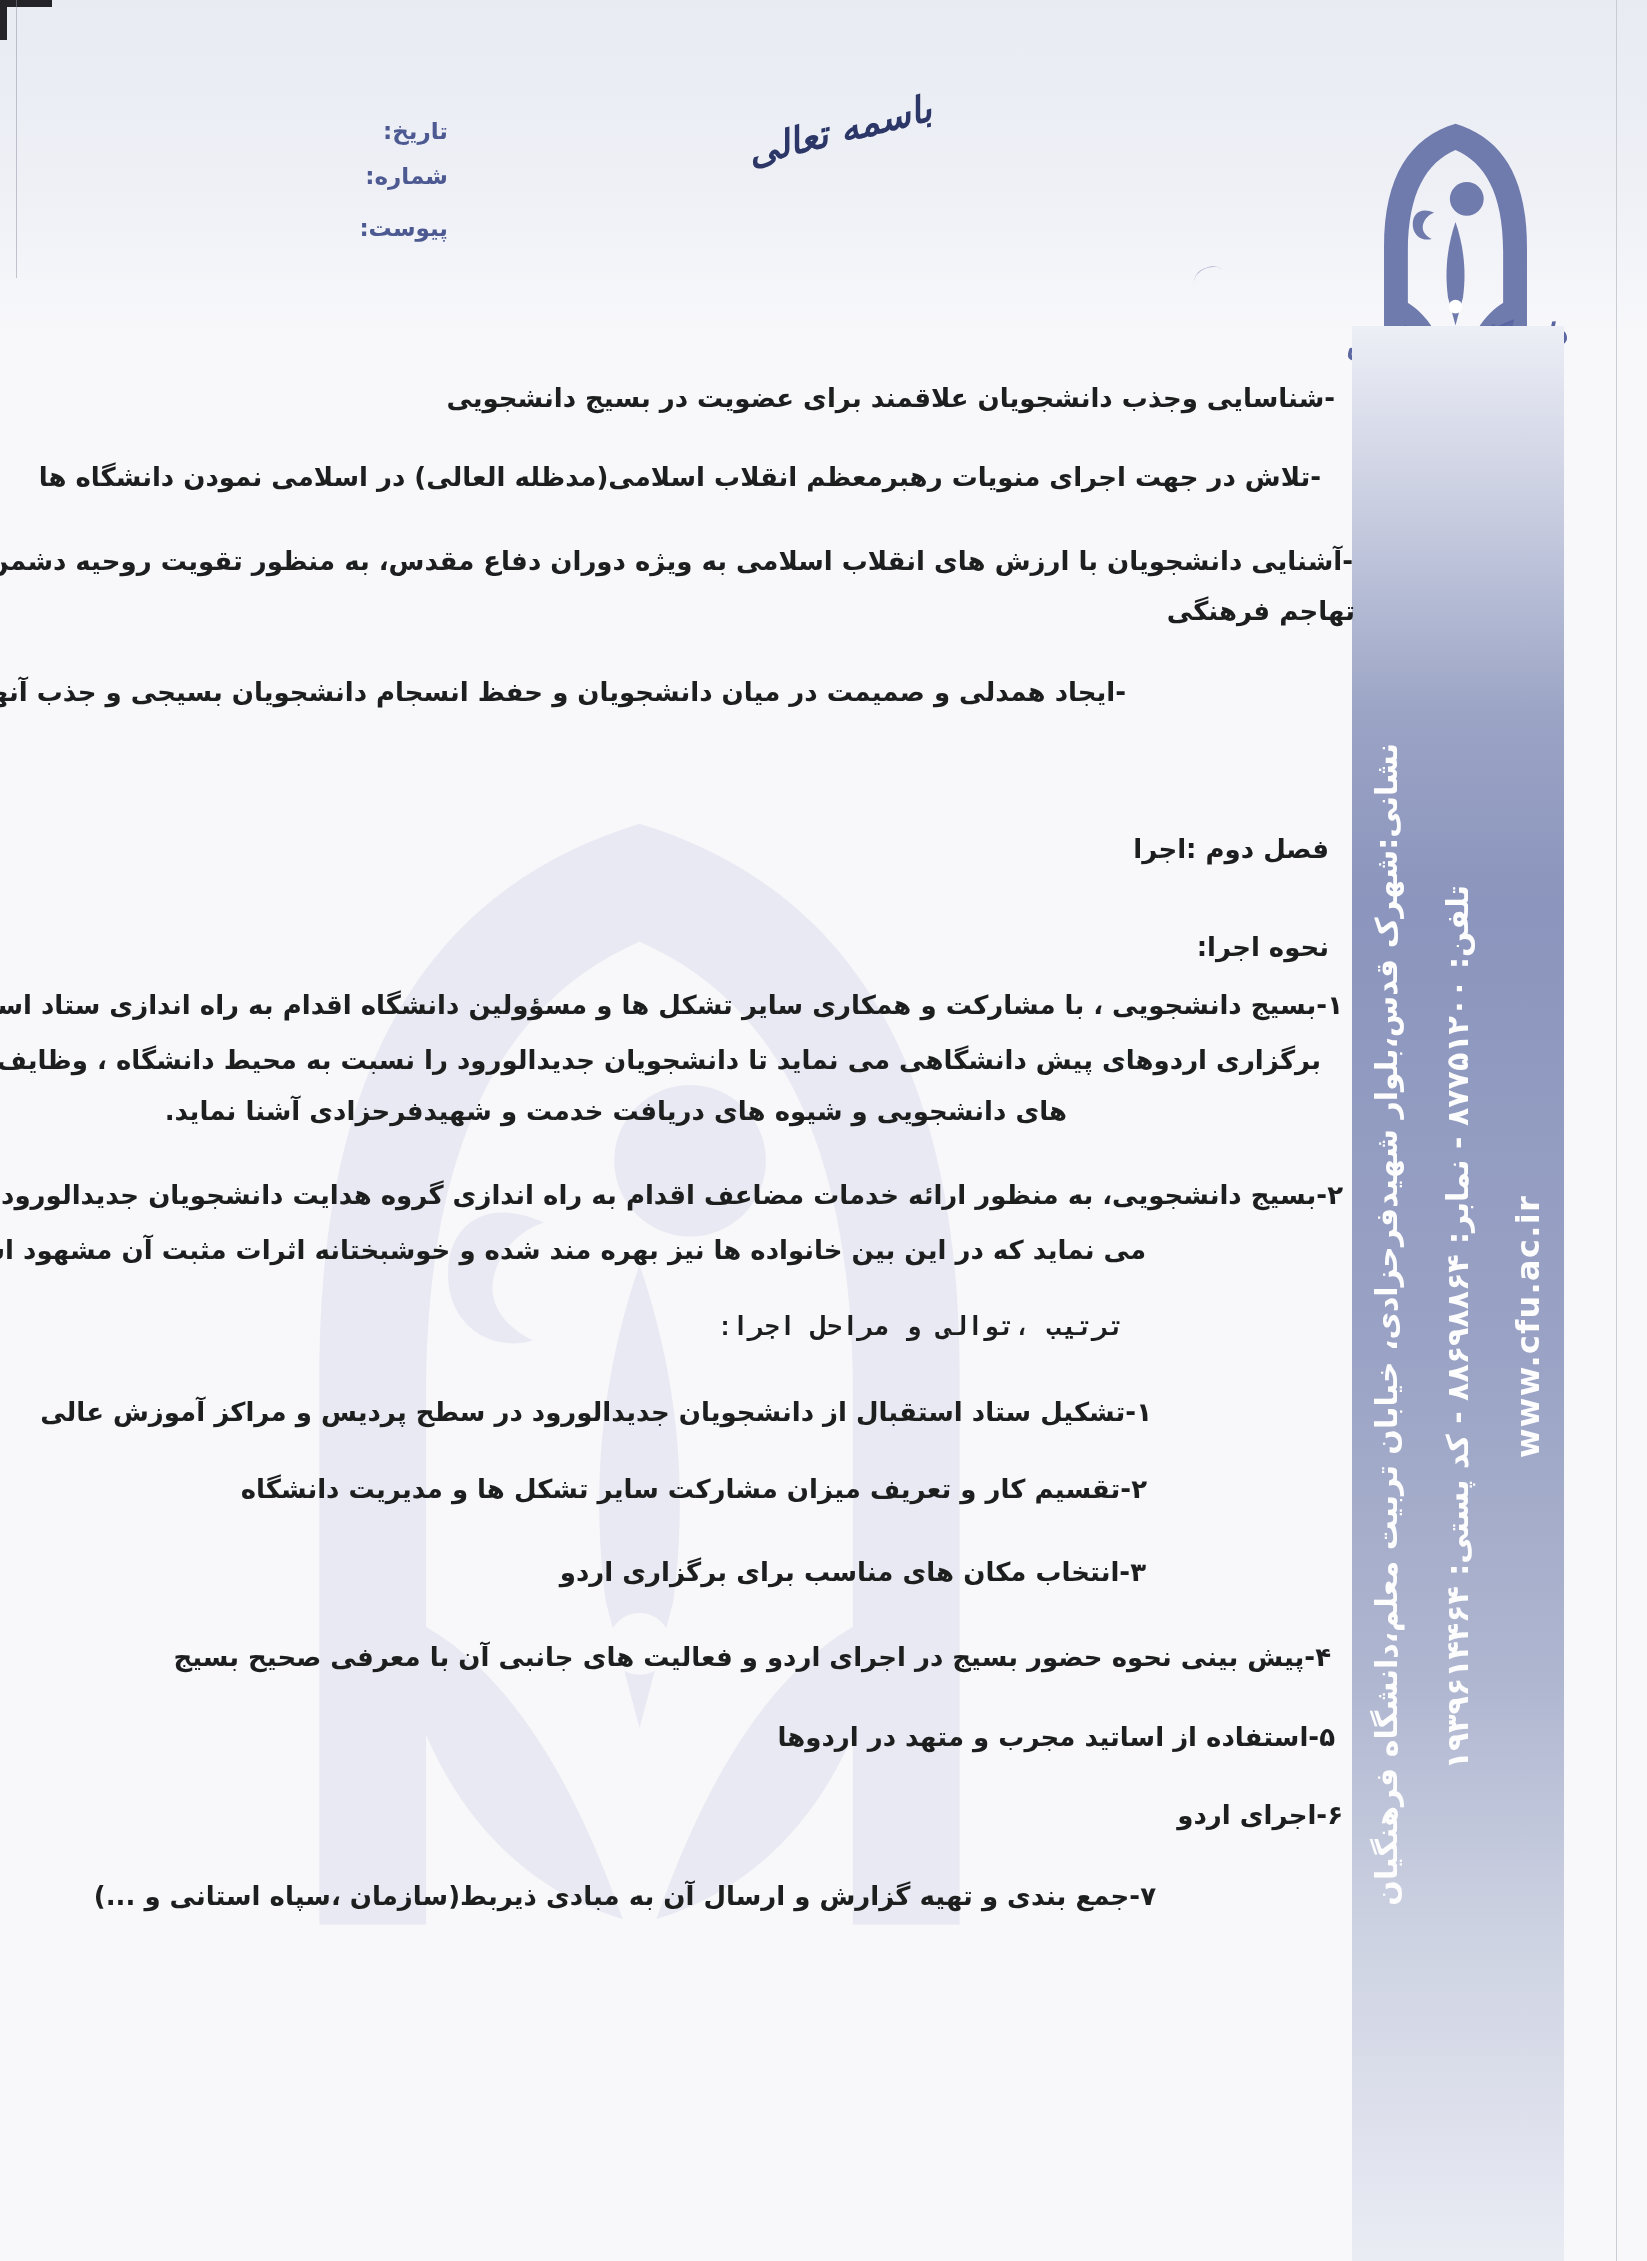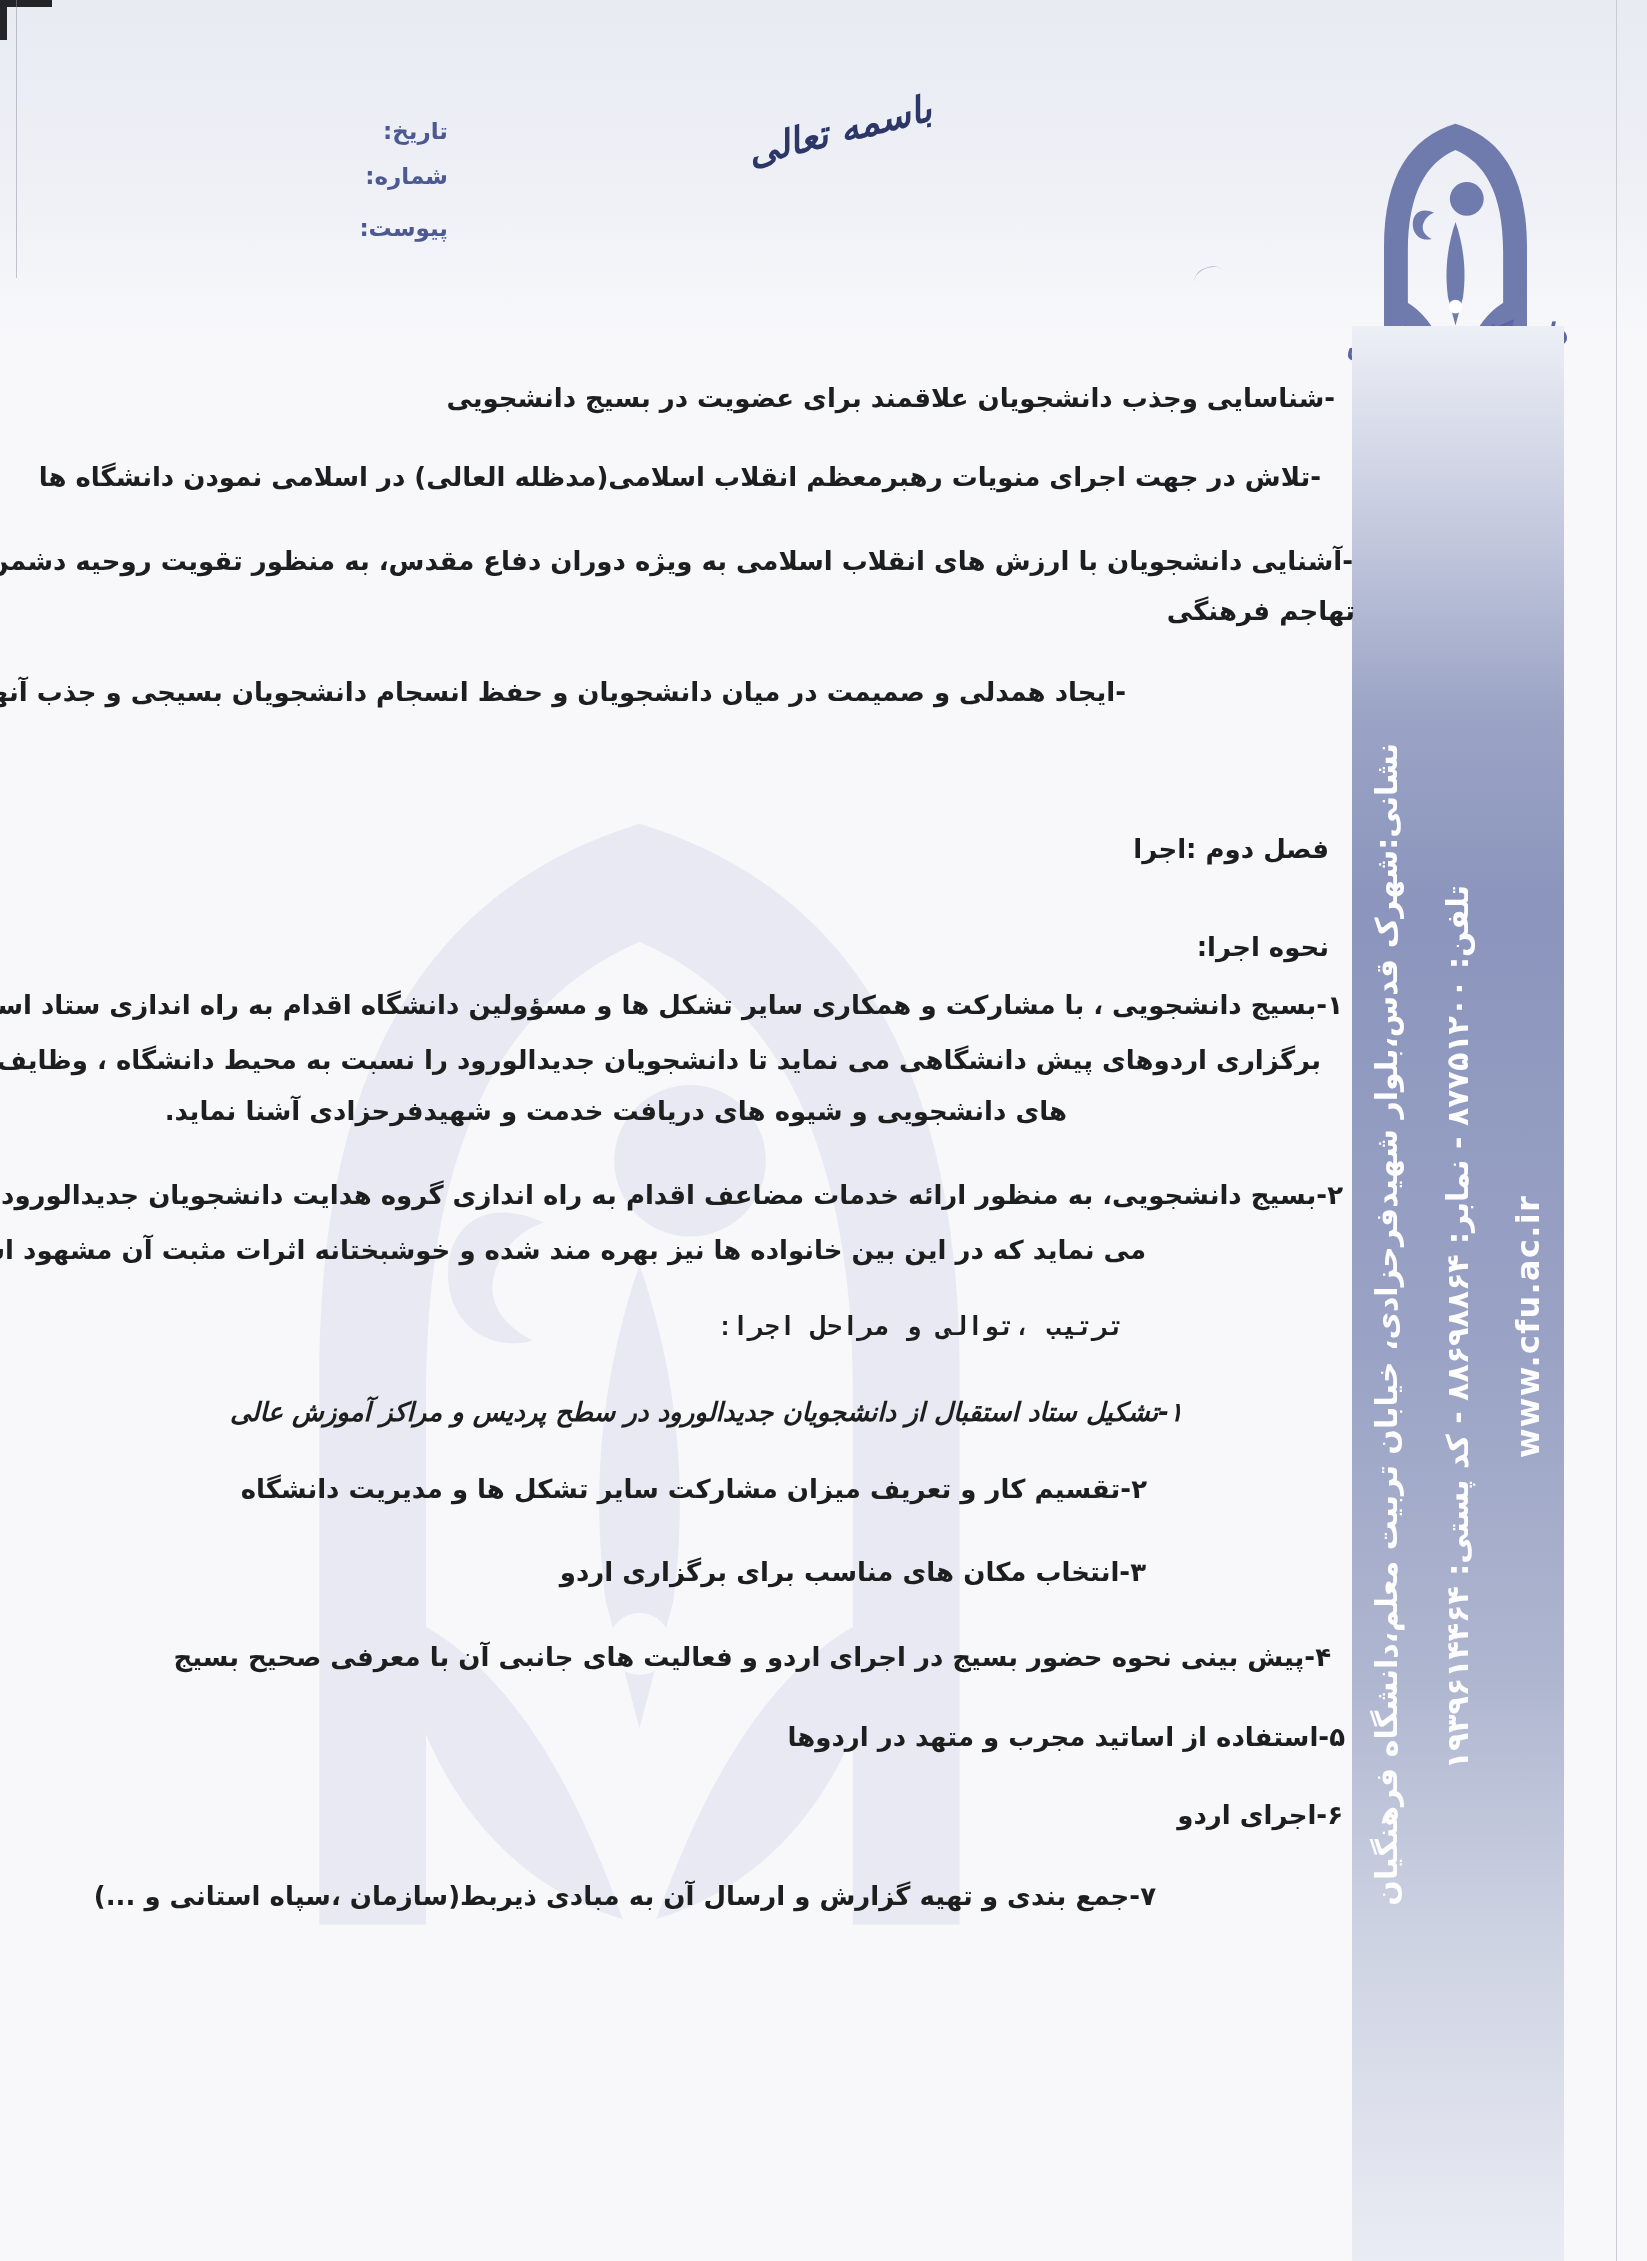--- a/index.html
+++ b/index.html
@@ -92,25 +92,25 @@
   .bl-4{top:593px;right:292px;}
   .bl-5{top:674px;right:521px;}
   .bl-6{top:831px;right:318px;}
   .bl-7{top:929px;right:318px;}
   .bl-8{top:987px;right:304px;}
   .bl-9{top:1042px;right:326px;}
   .bl-10{top:1093px;right:580px;}
   .bl-11{top:1177px;right:304px;}
   .bl-12{top:1232px;right:501px;}
   .bl-13{top:1310px;right:523px;font-family:Liberation Mono, monospace;}
-  .bl-14{top:1394px;right:464px;font-style:italic;}
+  .bl-14{top:1394px;right:495px;}
   .bl-15{top:1471px;right:500px;}
   .bl-16{top:1554px;right:501px;}
   .bl-17{top:1639px;right:316px;}
-  .bl-18{top:1719px;right:302px;}
+  .bl-18{top:1719px;right:312px;}
   .bl-19{top:1797px;right:304px;}
   .bl-20{top:1878px;right:491px;}
 </style>
 </head>
 <body>
 
 <svg width="0" height="0" style="position:absolute">
   <defs>
     <symbol id="uni-logo" viewBox="0 0 260 400">
       <path fill="currentColor" fill-rule="evenodd" d="M16 400 L16 205 C16 90 58 30 130 8 C202 30 244 90 244 205 L244 400 L206 400 L206 212 C206 118 176 70 130 50 C84 70 54 118 54 212 L54 400 Z"></path>

